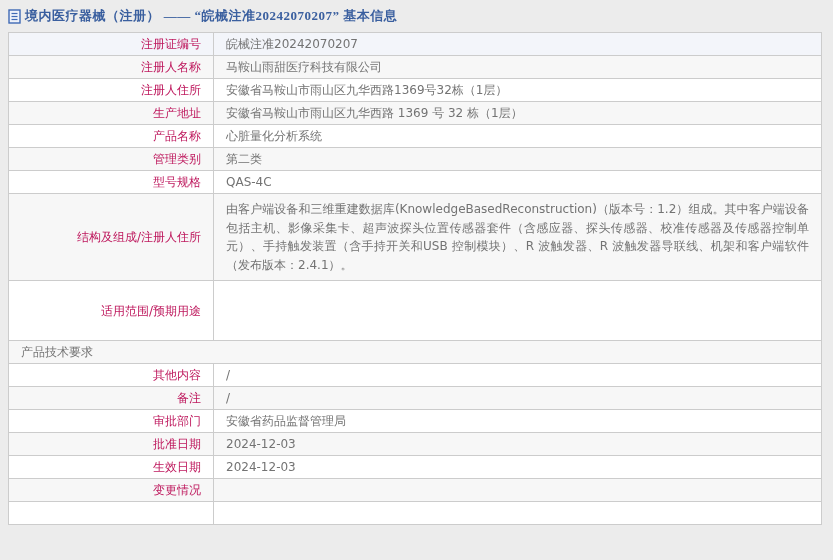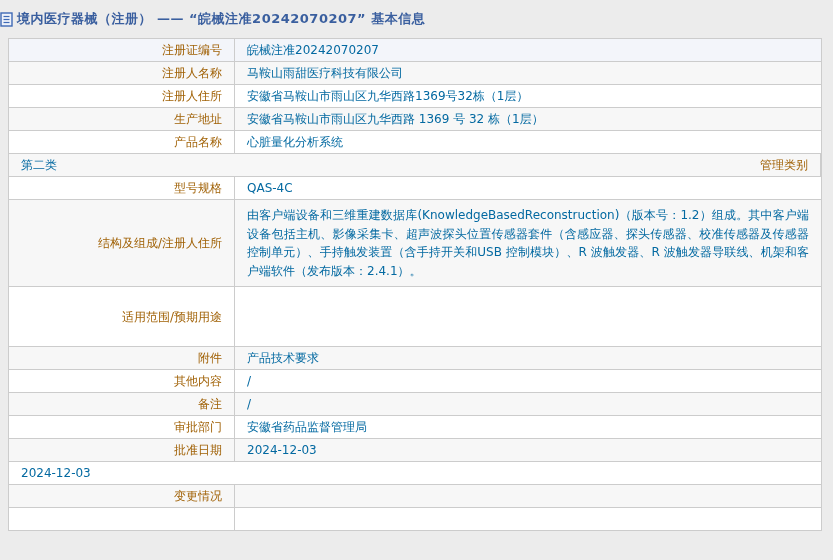--- a/index.html
+++ b/index.html
@@ -3,24 +3,25 @@
 <meta charset="utf-8">
 <style>
   * { margin: 0; padding: 0; box-sizing: border-box; }
   html, body {
     width: 833px; height: 560px;
     background: #ececec;
     font-family: "DejaVu Sans", "Liberation Sans", sans-serif;
     overflow: hidden;
   }
   .page-header {
-    height: 38px;
+    height: 32px;
     display: flex;
     align-items: center;
-    padding-left: 0;
+    padding-left: 8px;
+    font-family: Liberation Serif, serif;
   }
   .doc-icon { width: 13px; height: 15px; margin-right: 4px; flex: none; }
   .page-title {
     font-size: 13px;
     font-weight: bold;
     color: #3a5f9f;
     letter-spacing: 0.5px;
     white-space: nowrap;
   }
   .info-table {
@@ -38,32 +39,32 @@
   }
   .row:nth-child(even) { background: #f7f7f7; }
   .row.highlight { background: #f3f5fa; }
   .cell {
     display: flex;
     align-items: center;
     font-size: 12px;
     line-height: 16px;
   }
   .cell.label {
-    width: 226px;
+    width: 205px;
     flex: none;
     justify-content: flex-end;
     text-align: right;
     padding: 2px 12px 2px 6px;
     border-right: 1px solid #cccccc;
-    color: #a16207;
+    color: #be185d;
   }
   .cell.value {
     flex: 1;
     padding: 2px 12px;
-    color: #0369a1;
+    color: #737373;
   }
   .row.multiline { align-items: stretch; }
   .row.multiline .cell.value {
     display: block;
     padding: 6px 12px;
     line-height: 18.5px;
     text-align: justify;
   }
   .row.h64 { min-height: 64px; }
   .row.h60 { min-height: 60px; }
@@ -102,41 +103,40 @@
     <div class="cell label">生产地址</div>
     <div class="cell value">安徽省马鞍山市雨山区九华西路 1369 号 32 栋（1层）</div>
   </div>
 
   <div class="row">
     <div class="cell label">产品名称</div>
     <div class="cell value">心脏量化分析系统</div>
   </div>
 
   <div class="row">
+    <div class="cell label">管理类别</div>
     <div class="cell value">第二类</div>
-    <div class="cell label">管理类别</div>
   </div>
 
   <div class="row">
     <div class="cell label">型号规格</div>
     <div class="cell value">QAS-4C</div>
   </div>
 
   <div class="row multiline h64">
     <div class="cell label">结构及组成/注册人住所</div>
     <div class="cell value">由客户端设备和三维重建数据库(KnowledgeBasedReconstruction)（版本号：1.2）组成。其中客户端设备包括主机、影像采集卡、超声波探头位置传感器套件（含感应器、探头传感器、校准传感器及传感器控制单元）、手持触发装置（含手持开关和USB 控制模块）、R 波触发器、R 波触发器导联线、机架和客户端软件（发布版本：2.4.1）。</div>
   </div>
 
   <div class="row multiline h60">
     <div class="cell label">适用范围/预期用途</div>
   </div>
 
 
   <div class="row">
-    <div class="cell label">附件</div>
     <div class="cell value">产品技术要求</div>
   </div>
 
   <div class="row">
     <div class="cell label">其他内容</div>
     <div class="cell value">/</div>
   </div>
 
   <div class="row">
     <div class="cell label">备注</div>
@@ -147,20 +147,21 @@
     <div class="cell label">审批部门</div>
     <div class="cell value">安徽省药品监督管理局</div>
   </div>
 
   <div class="row">
     <div class="cell label">批准日期</div>
     <div class="cell value">2024-12-03</div>
   </div>
 
   <div class="row">
+    <div class="cell label">生效日期</div>
     <div class="cell value">2024-12-03</div>
   </div>
 
 
   <div class="row">
     <div class="cell label">变更情况</div>
     <div class="cell value"></div>
   </div>
 
   <div class="row">

